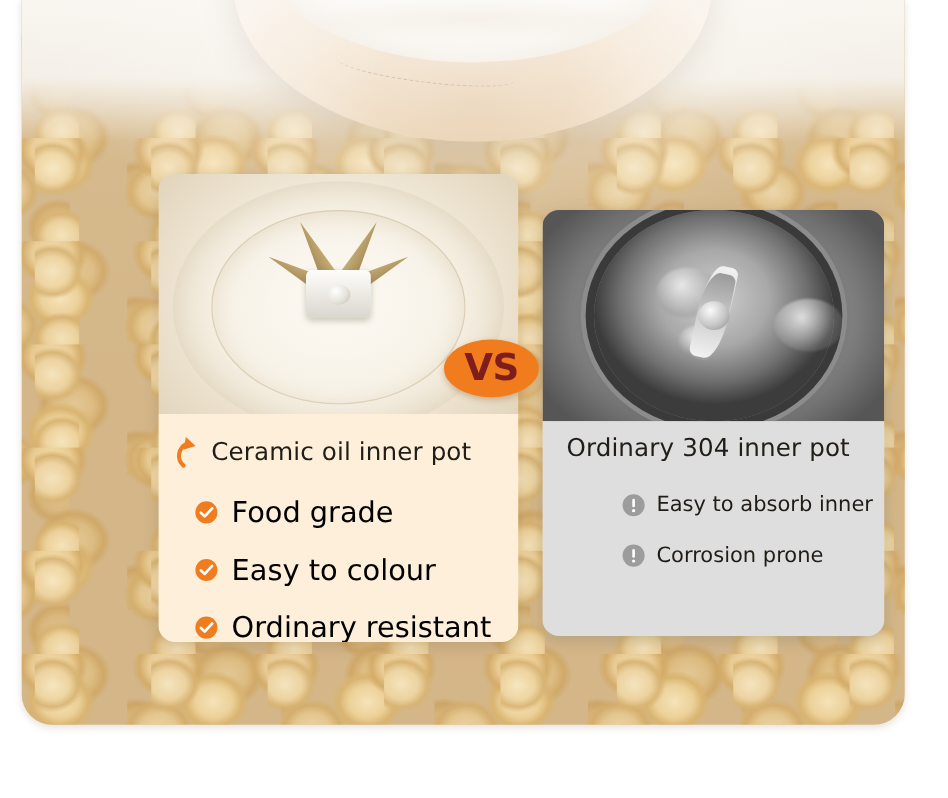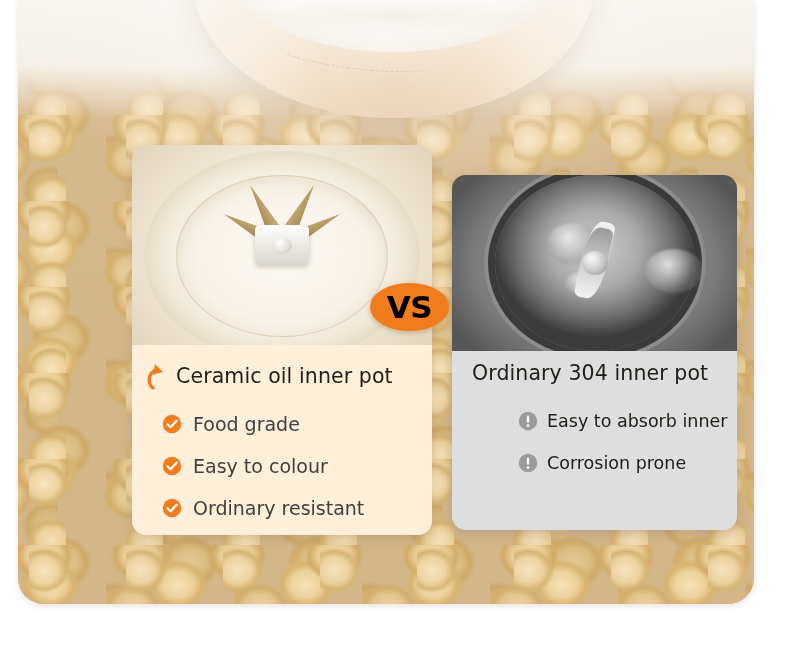--- a/index.html
+++ b/index.html
@@ -314,22 +314,22 @@
 
   .feature-icon {
     width: 20px;
     height: 20px;
     flex: 0 0 20px;
     margin-right: 11px;
   }
   .panel-right .feature-icon { margin-right: 9px; }
 
   .feature-text {
-    font-size: 19px;
-    color: #404040;
+    font-size: 24px;
+    color: #000000;
   }
   .panel-right .feature-text {
     font-size: 17.5px;
     color: #201c17;
   }
 
   
   .vs-badge {
     position: absolute;
     left: 352px;
@@ -338,21 +338,21 @@
     height: 48px;
     border-radius: 50%;
     background: #f07c1e;
     z-index: 6;
     display: flex;
     align-items: center;
     justify-content: center;
     box-shadow: 0 2px 5px rgba(150,80,20,0.35);
   }
   .vs-text {
-    color: #000000;
+    color: #7f1d1d;
     font-size: 31px;
     font-weight: bold;
     letter-spacing: -0.5px;
     line-height: 1;
   }
 </style>
 </head>
 <body>
 
 <div id="stage">

